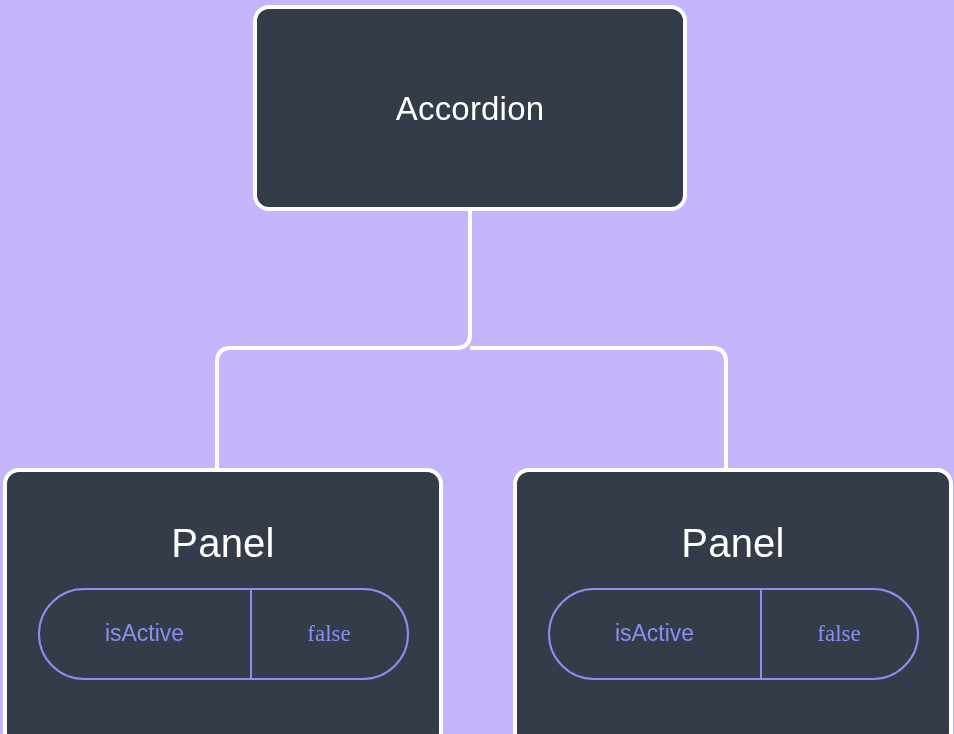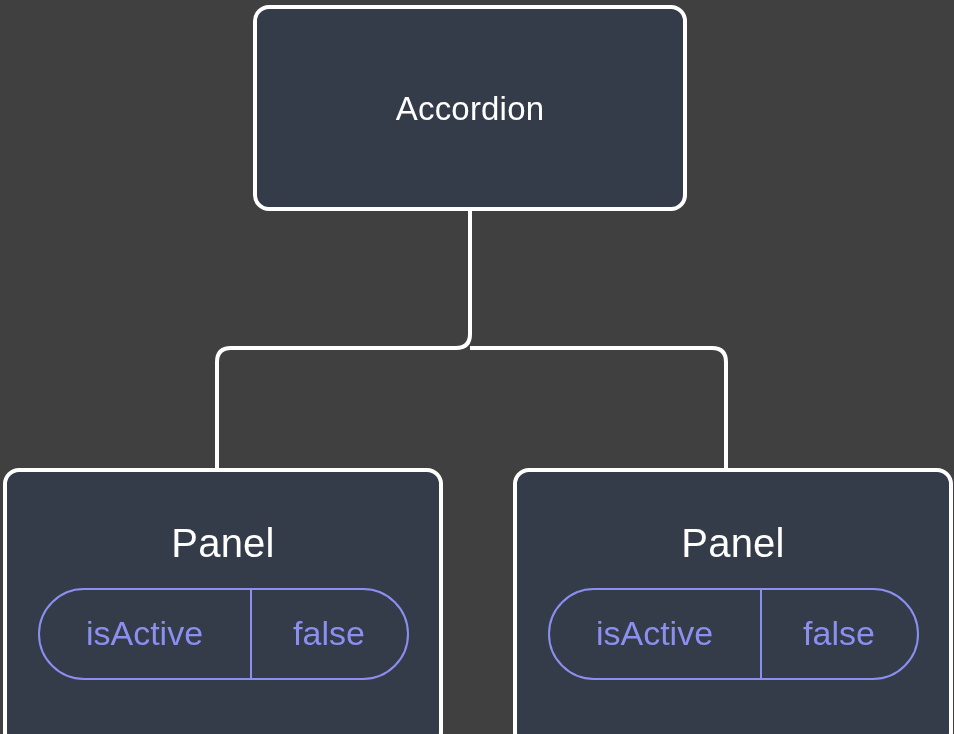--- a/index.html
+++ b/index.html
@@ -10,21 +10,21 @@
   }
   body {
     font-family: "Liberation Sans", sans-serif;
     -webkit-font-smoothing: antialiased;
   }
 
   #canvas {
     position: relative;
     width: 954px;
     height: 734px;
-    background: #404040;
+    background: #c4b5fd;
     overflow: hidden;
   }
 
   
   #edges {
     position: absolute;
     left: 0;
     top: 0;
     width: 954px;
     height: 734px;
@@ -90,33 +90,34 @@
     border-radius: 46px;
     box-sizing: border-box;
     overflow: hidden;
   }
   .pill-key,
   .pill-val {
     display: flex;
     align-items: center;
     justify-content: center;
     color: #8b8ff0;
-    font-size: 34px;
+    font-size: 23px;
     line-height: 1;
     white-space: nowrap;
     text-align: right;
   }
   .pill-key {
     width: 210px;
     padding-bottom: 2px;
   }
   .pill-val {
     width: 155px;
     padding-bottom: 2px;
     border-left: 2px solid #8b8ff0;
+    font-family: Liberation Serif, serif;
   }
 </style>
 </head>
 <body>
 
 <div id="canvas">
 
   <svg id="edges" viewBox="0 0 954 734" xmlns="http://www.w3.org/2000/svg">
     <path d="M470,211 L470,334 Q470,348 456,348 L231,348 Q217,348 217,362 L217,468 M470,348 L712,348 Q726,348 726,362 L726,468"></path>
   </svg>

